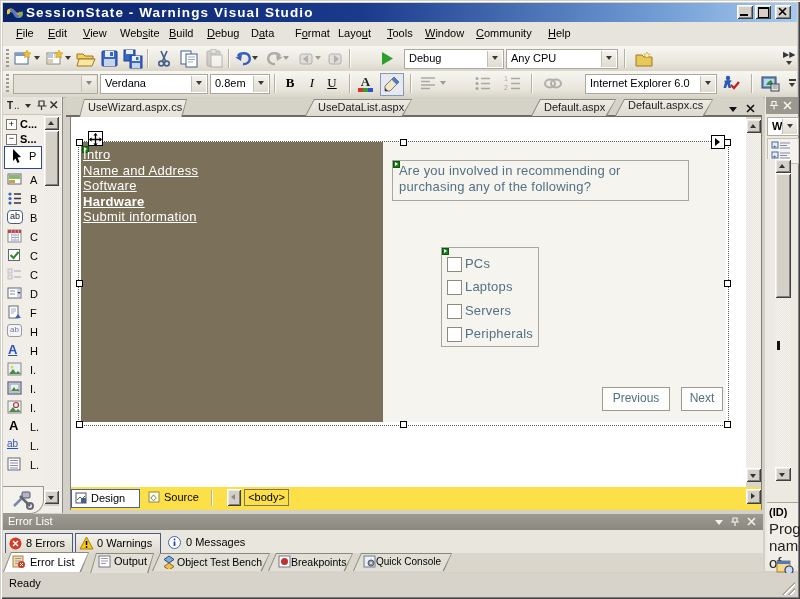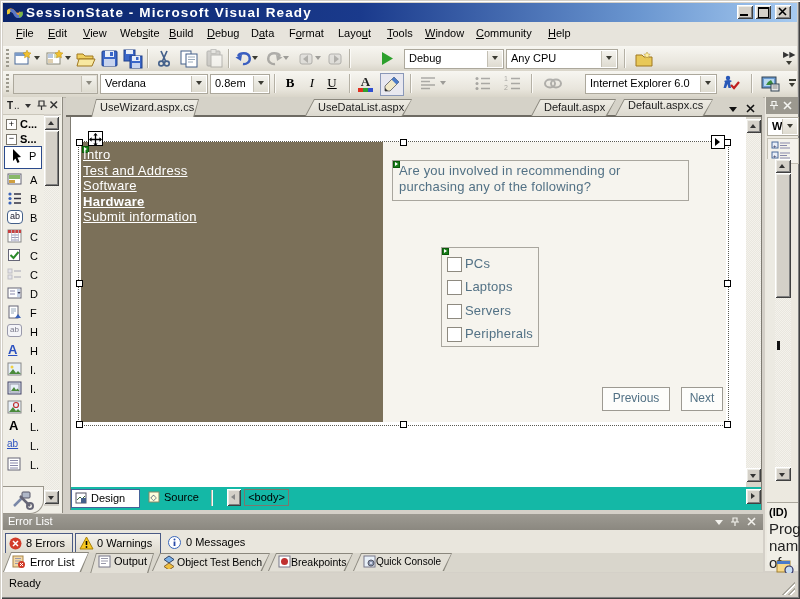--- a/index.html
+++ b/index.html
@@ -32,40 +32,40 @@
 </style></head>
 <body>
 <div id="w">
 <div class="a" style="left:3px;top:3px;width:794px;height:19px;background:linear-gradient(90deg,#0a246a,#1a3a8c 45%,#6a96d0 80%,#a6caf0)">
  <svg class="a" style="left:4px;top:2px" width="16" height="16" viewBox="0 0 16 16">
   <path d="M1 8 C1 4 5 4 7 7 C9 10 13 10 14 7" stroke="#e89b32" stroke-width="3" fill="none"></path>
   <path d="M14 8 C15 12 10 13 8 9 C7 7 5 5 3 6" stroke="#5a78c8" stroke-width="3" fill="none"></path>
   <path d="M12 11 C14 11 15 9 14 7" stroke="#7ab648" stroke-width="3" fill="none"></path>
   <path d="M3 5 C1.5 6 1 7.5 1.5 9" stroke="#e8c832" stroke-width="3" fill="none"></path>
  </svg>
- <div class="a" style="left:23px;top:2px;font-size:13.5px;font-weight:bold;letter-spacing:1.1px;color:#fff">SessionState - Microsoft Visual Ready</div>
+ <div class="a" style="left:23px;top:2px;font-size:13.5px;font-weight:bold;letter-spacing:1.1px;color:#fff">SessionState - Warnings Visual Studio</div>
  <div class="a cbtn" style="left:734px;top:2px;width:16px;height:14px">
         <div class="a" style="left:3px;top:9px;width:8px;height:2px;background:#000"></div>
       </div>
  <div class="a cbtn" style="left:752px;top:2px;width:16px;height:14px">
         <div class="a" style="left:3px;top:2px;width:9px;height:8px;border:1px solid #000;border-top-width:2px"></div>
       </div>
  <div class="a cbtn" style="left:772px;top:2px;width:16px;height:14px"><svg width="16" height="14">
           <path d="M4 3 L11 10 M11 3 L4 10" stroke="#000" stroke-width="1.6"></path>
         </svg></div>
 </div>
 <div class="a" style="left:3px;top:22px;width:794px;height:24px;background:#e7e4dc">
  <div class="mi" style="left:13px"><u>F</u>ile</div>
  <div class="mi" style="left:45px"><u>E</u>dit</div>
  <div class="mi" style="left:80px"><u>V</u>iew</div>
  <div class="mi" style="left:117px">Web<u>s</u>ite</div>
  <div class="mi" style="left:166px"><u>B</u>uild</div>
  <div class="mi" style="left:204px"><u>D</u>ebug</div>
  <div class="mi" style="left:248px">D<u>a</u>ta</div>
- <div class="mi" style="left:286px">F<u>o</u>rmat</div>
+ <div class="mi" style="left:292px">F<u>o</u>rmat</div>
  <div class="mi" style="left:335px">Layo<u>u</u>t</div>
  <div class="mi" style="left:384px"><u>T</u>ools</div>
  <div class="mi" style="left:422px"><u>W</u>indow</div>
  <div class="mi" style="left:473px"><u>C</u>ommunity</div>
  <div class="mi" style="left:545px"><u>H</u>elp</div>
 </div>
 <div class="a tb" style="left:3px;top:46px;width:794px;height:25px;border-bottom:1px solid #cfccc0">
  <div class="a grip" style="left:3px;top:3px;height:19px"></div>
  <svg class="tbi" style="left:9px" viewBox="0 0 22 21">
         <rect x="3" y="5" width="13" height="11" fill="#fff" stroke="#4a6a9a"></rect>
@@ -347,21 +347,21 @@
   <svg class="a" style="left:7px;top:3px" width="24" height="20" viewBox="0 0 24 20">
           <path d="M4 16 L14 6" stroke="#7a88a8" stroke-width="2.5"></path>
           <rect x="12" y="2" width="8" height="6" rx="1" fill="#b0b8c8" stroke="#556"></rect>
           <path d="M20 16 L10 6" stroke="#667" stroke-width="2.5"></path>
           <circle cx="20" cy="16" r="3" fill="none" stroke="#667" stroke-width="2"></circle>
         </svg>
  </div>
 </div>
 <div class="a" style="left:66px;top:97px;width:697px;height:20px;background:#d5d2c8"></div>
 <div class="a" style="left:66px;top:115px;width:696px;height:2px;background:#6e6b63"></div>
-<div class="tab a" style="left:87px;top:99px;width:112px;height:34px">
+<div class="tab a" style="left:75px;top:99px;width:112px;height:34px">
       <div class="ti"></div>
       <div class="tabtx a" style="left:13px;top:2px">UseWizard.aspx.cs</div>
     </div>
 <div class="tab a" style="left:305px;top:99px;width:107px;height:17px">
       <div class="ti"></div>
       <div class="tabtx a" style="left:13px;top:2px">UseDataList.aspx</div>
     </div>
 <div class="tab a" style="left:531px;top:99px;width:85px;height:17px">
       <div class="ti"></div>
       <div class="tabtx a" style="left:13px;top:2px">Default.aspx</div>
@@ -387,21 +387,21 @@
       </div>
 </div>
 <div class="a dot" style="left:78px;top:141px;width:649px;height:283px"></div>
 <div class="a" style="left:81px;top:142px;width:302px;height:280px;background:#7b7059"></div>
 <div class="a" style="left:383px;top:142px;width:343px;height:280px;background:#f6f4ee"></div>
 <div class="a" style="left:82px;top:146px">
       <div class="smart a"></div>
     </div>
 <div class="a" style="left:83px;top:147px;font-size:13px;line-height:15.6px;color:#fff;letter-spacing:.3px">
  <div style="text-decoration:underline">Intro</div>
- <div style="text-decoration:underline">Test and Address</div>
+ <div style="text-decoration:underline">Name and Address</div>
  <div style="text-decoration:underline">Software</div>
  <div style="text-decoration:underline;font-weight:bold">Hardware</div>
  <div style="text-decoration:underline">Submit information</div>
 </div>
 <div class="a" style="left:392px;top:160px;width:295px;height:39px;border:1px solid #a9a69e"></div>
 <div class="a" style="left:393px;top:161px">
       <div class="smart a"></div>
     </div>
 <div class="wiztxt a" style="left:399px;top:163px;line-height:15.8px">Are you involved in recommending or<br>purchasing any of the following?</div>
 <div class="a" style="left:441px;top:247px;width:96px;height:98px;border:1px solid #a9a69e"></div>
@@ -428,21 +428,21 @@
       <div class="arr" style="left:3px;top:2px;border:4px solid rgba(0,0,0,0);border-left:5px solid #000;border-right-width:0"></div>
     </div>
 <div class="hnd a" style="left:76px;top:139px"></div>
 <div class="hnd a" style="left:400px;top:139px"></div>
 <div class="hnd a" style="left:724px;top:139px"></div>
 <div class="hnd a" style="left:76px;top:280px"></div>
 <div class="hnd a" style="left:724px;top:280px"></div>
 <div class="hnd a" style="left:76px;top:421px"></div>
 <div class="hnd a" style="left:400px;top:421px"></div>
 <div class="hnd a" style="left:724px;top:421px"></div>
-<div class="a" style="left:71px;top:487px;width:690px;height:23px;background:#14b8a6">
+<div class="a" style="left:71px;top:487px;width:690px;height:23px;background:#fde047">
  <div class="a" style="left:0px;top:2px;width:67px;height:17px;background:#fff;border:1px solid #46629a">
   <svg class="a" style="left:3px;top:2px" width="13" height="13">
           <rect x="1" y="1" width="10" height="10" fill="#fff" stroke="#556"></rect>
           <path d="M2 8 l3-3 2 2 3-3" stroke="#3a6a3a" fill="none"></path>
           <rect x="6" y="6" width="5" height="5" fill="#44608a"></rect>
         </svg>
   <div class="a" style="left:19px;top:2px;font-size:11px">Design</div>
  </div>
  <div class="a" style="left:74px;top:2px;width:60px;height:17px">
   <svg class="a" style="left:3px;top:2px" width="13" height="13">

